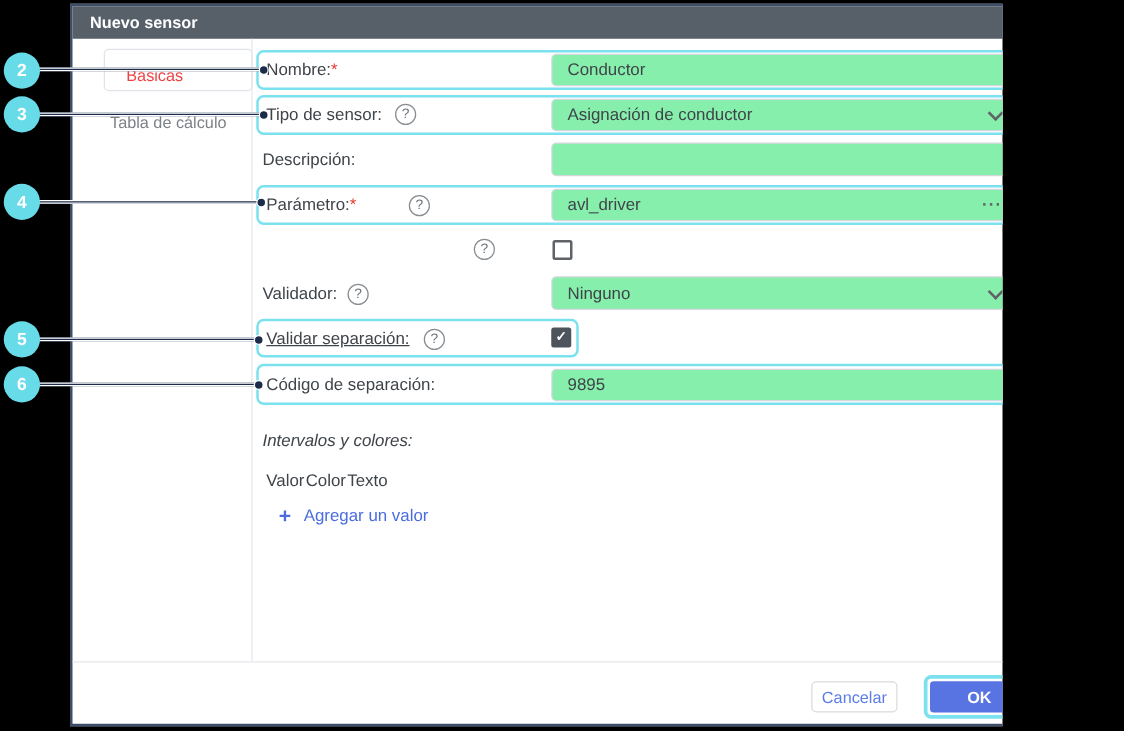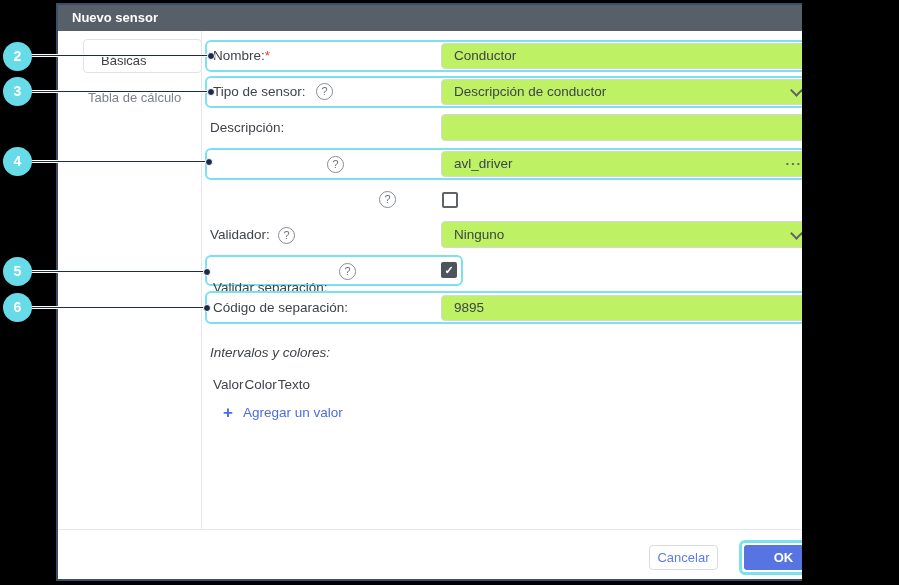--- a/index.html
+++ b/index.html
@@ -9,28 +9,28 @@
   
   .dialog{position:absolute;left:56px;top:3px;width:784px;height:578px;background:#fff;border:2px solid #3e4d69;}
   .titlebar{position:absolute;left:58px;top:5px;width:780px;height:26px;background:#575f69;}
   .titlebar .title{position:absolute;left:14px;top:0;line-height:26px;color:#fff;font-size:13px;font-weight:bold;}
   .close{position:absolute;left:806px;top:5px;width:28px;height:26px;color:#eceef0;font-size:14px;line-height:26px;text-align:center;cursor:pointer;}
 
   .v-divider{position:absolute;left:201px;top:31px;width:1px;height:498px;background:#e6e8eb;}
   .h-divider{position:absolute;left:58px;top:529px;width:780px;height:1px;background:#e6e8eb;}
 
   
-  .tab-active{position:absolute;left:83px;top:39px;width:119px;height:34px;background:#fff;border:1px solid #e0e3e7;border-radius:4px;z-index:2;color:#404040;font-size:13px;padding:13px 0 0 17px;}
+  .tab-active{position:absolute;left:83px;top:39px;width:119px;height:34px;background:#fff;border:1px solid #e0e3e7;border-radius:4px;z-index:2;color:#ef4444;font-size:13px;padding:13px 0 0 17px;}
   .tab-plain{position:absolute;left:88px;top:90px;color:#7d8287;font-size:13px;z-index:2;}
 
   
   .hl{position:absolute;border:2px solid #7ce1ee;border-radius:6px;background:#fff;}
   .lbl{position:absolute;color:#3f4449;font-size:13.5px;white-space:nowrap;}
   .req{color:#e8392f;}
-  .inp{position:absolute;border:1px solid #d4d7dc;border-radius:4px;background:#bef264;color:#3f4449;font-size:13.5px;padding-left:12px;white-space:nowrap;overflow:hidden;}
+  .inp{position:absolute;border:1px solid #d4d7dc;border-radius:4px;background:#86efac;color:#3f4449;font-size:13.5px;padding-left:12px;white-space:nowrap;overflow:hidden;}
   .more{position:absolute;right:12px;top:0;color:#5f6368;letter-spacing:1px;font-weight:bold;}
   .chev{position:absolute;right:14px;width:9px;height:9px;border-right:2px solid #5f6368;border-bottom:2px solid #5f6368;transform:rotate(45deg);}
   .help{position:absolute;width:17px;height:17px;border:1px solid #878d93;border-radius:50%;color:#6f757b;font-size:11px;line-height:15px;text-align:center;}
   .cb{position:absolute;width:16px;height:16px;border:2px solid #5f6368;border-radius:2px;background:#fff;}
   .cb-on{position:absolute;width:16px;height:16px;border-radius:2px;background:#4d545c;color:#fff;font-size:11px;font-weight:bold;line-height:16px;text-align:center;}
 
   .cols{position:absolute;left:213px;top:377px;display:flex;gap:1px;color:#3f4449;font-size:13.5px;}
   .addlink{position:absolute;left:223px;top:404px;display:flex;align-items:center;gap:10px;cursor:pointer;}
   .plus{color:#4a6ce0;font-size:17px;font-weight:bold;line-height:17px;}
   .linktxt{color:#4a6ce0;font-size:13.5px;}
@@ -63,40 +63,41 @@
   <div class="tab-active">Básicas</div>
   <div class="tab-plain">Tabla de cálculo</div>
 
   <div class="hl" style="left:205px;top:40px;width:612px;height:32px;"></div>
   <div class="lbl" style="left:213px;top:40px;line-height:32px;"><span>Nombre:</span><span class="req">*</span></div>
   <div class="inp" style="left:441px;top:43px;width:374px;height:26px;line-height:24px;">Conductor</div>
 
   <div class="hl" style="left:205px;top:76px;width:612px;height:32px;"></div>
   <div class="lbl" style="left:213px;top:76px;line-height:32px;">Tipo de sensor:</div>
   <div class="help" style="left:316px;top:83px;">?</div>
-  <div class="inp" style="left:441px;top:79px;width:374px;height:26px;line-height:24px;">Descripción de conductor</div>
+  <div class="inp" style="left:441px;top:79px;width:374px;height:26px;line-height:24px;">Asignación de conductor</div>
   <span class="chev" style="left:792px;top:86px;"></span>
 
   <div class="lbl" style="left:210px;top:114px;line-height:28px;">Descripción:</div>
   <div class="inp" style="left:441px;top:114px;width:374px;height:27px;line-height:25px;"></div>
 
   <div class="hl" style="left:205px;top:148px;width:612px;height:32px;"></div>
+  <div class="lbl" style="left:213px;top:148px;line-height:32px;"><span>Parámetro:</span><span class="req">*</span></div>
   <div class="help" style="left:327px;top:156px;">?</div>
   <div class="inp" style="left:441px;top:151px;width:374px;height:26px;line-height:24px;"><span>avl_driver</span><span class="more" style="line-height:24px;">···</span></div>
 
   <div class="help" style="left:379px;top:191px;">?</div>
   <div class="cb" style="left:442px;top:192px;"></div>
 
   <div class="lbl" style="left:210px;top:221px;line-height:27px;">Validador:</div>
   <div class="help" style="left:278px;top:227px;">?</div>
   <div class="inp" style="left:441px;top:221px;width:374px;height:27px;line-height:25px;">Ninguno</div>
   <span class="chev" style="left:792px;top:229px;"></span>
 
   <div class="hl" style="left:205px;top:255px;width:258px;height:31px;"></div>
-  <div class="lbl" style="left:213px;top:272px;line-height:31px;">Validar separación:</div>
+  <div class="lbl" style="left:213px;top:255px;line-height:31px;text-decoration:underline;">Validar separación:</div>
   <div class="help" style="left:339px;top:263px;">?</div>
   <div class="cb-on" style="left:441px;top:262px;">✓</div>
 
   <div class="hl" style="left:205px;top:291px;width:612px;height:33px;"></div>
   <div class="lbl" style="left:213px;top:291px;line-height:33px;">Código de separación:</div>
   <div class="inp" style="left:441px;top:295px;width:374px;height:26px;line-height:24px;">9895</div>
 
   <div class="lbl" style="left:210px;top:345px;font-style:italic;">Intervalos y colores:</div>
   <div class="cols">
     <span>Valor</span>

